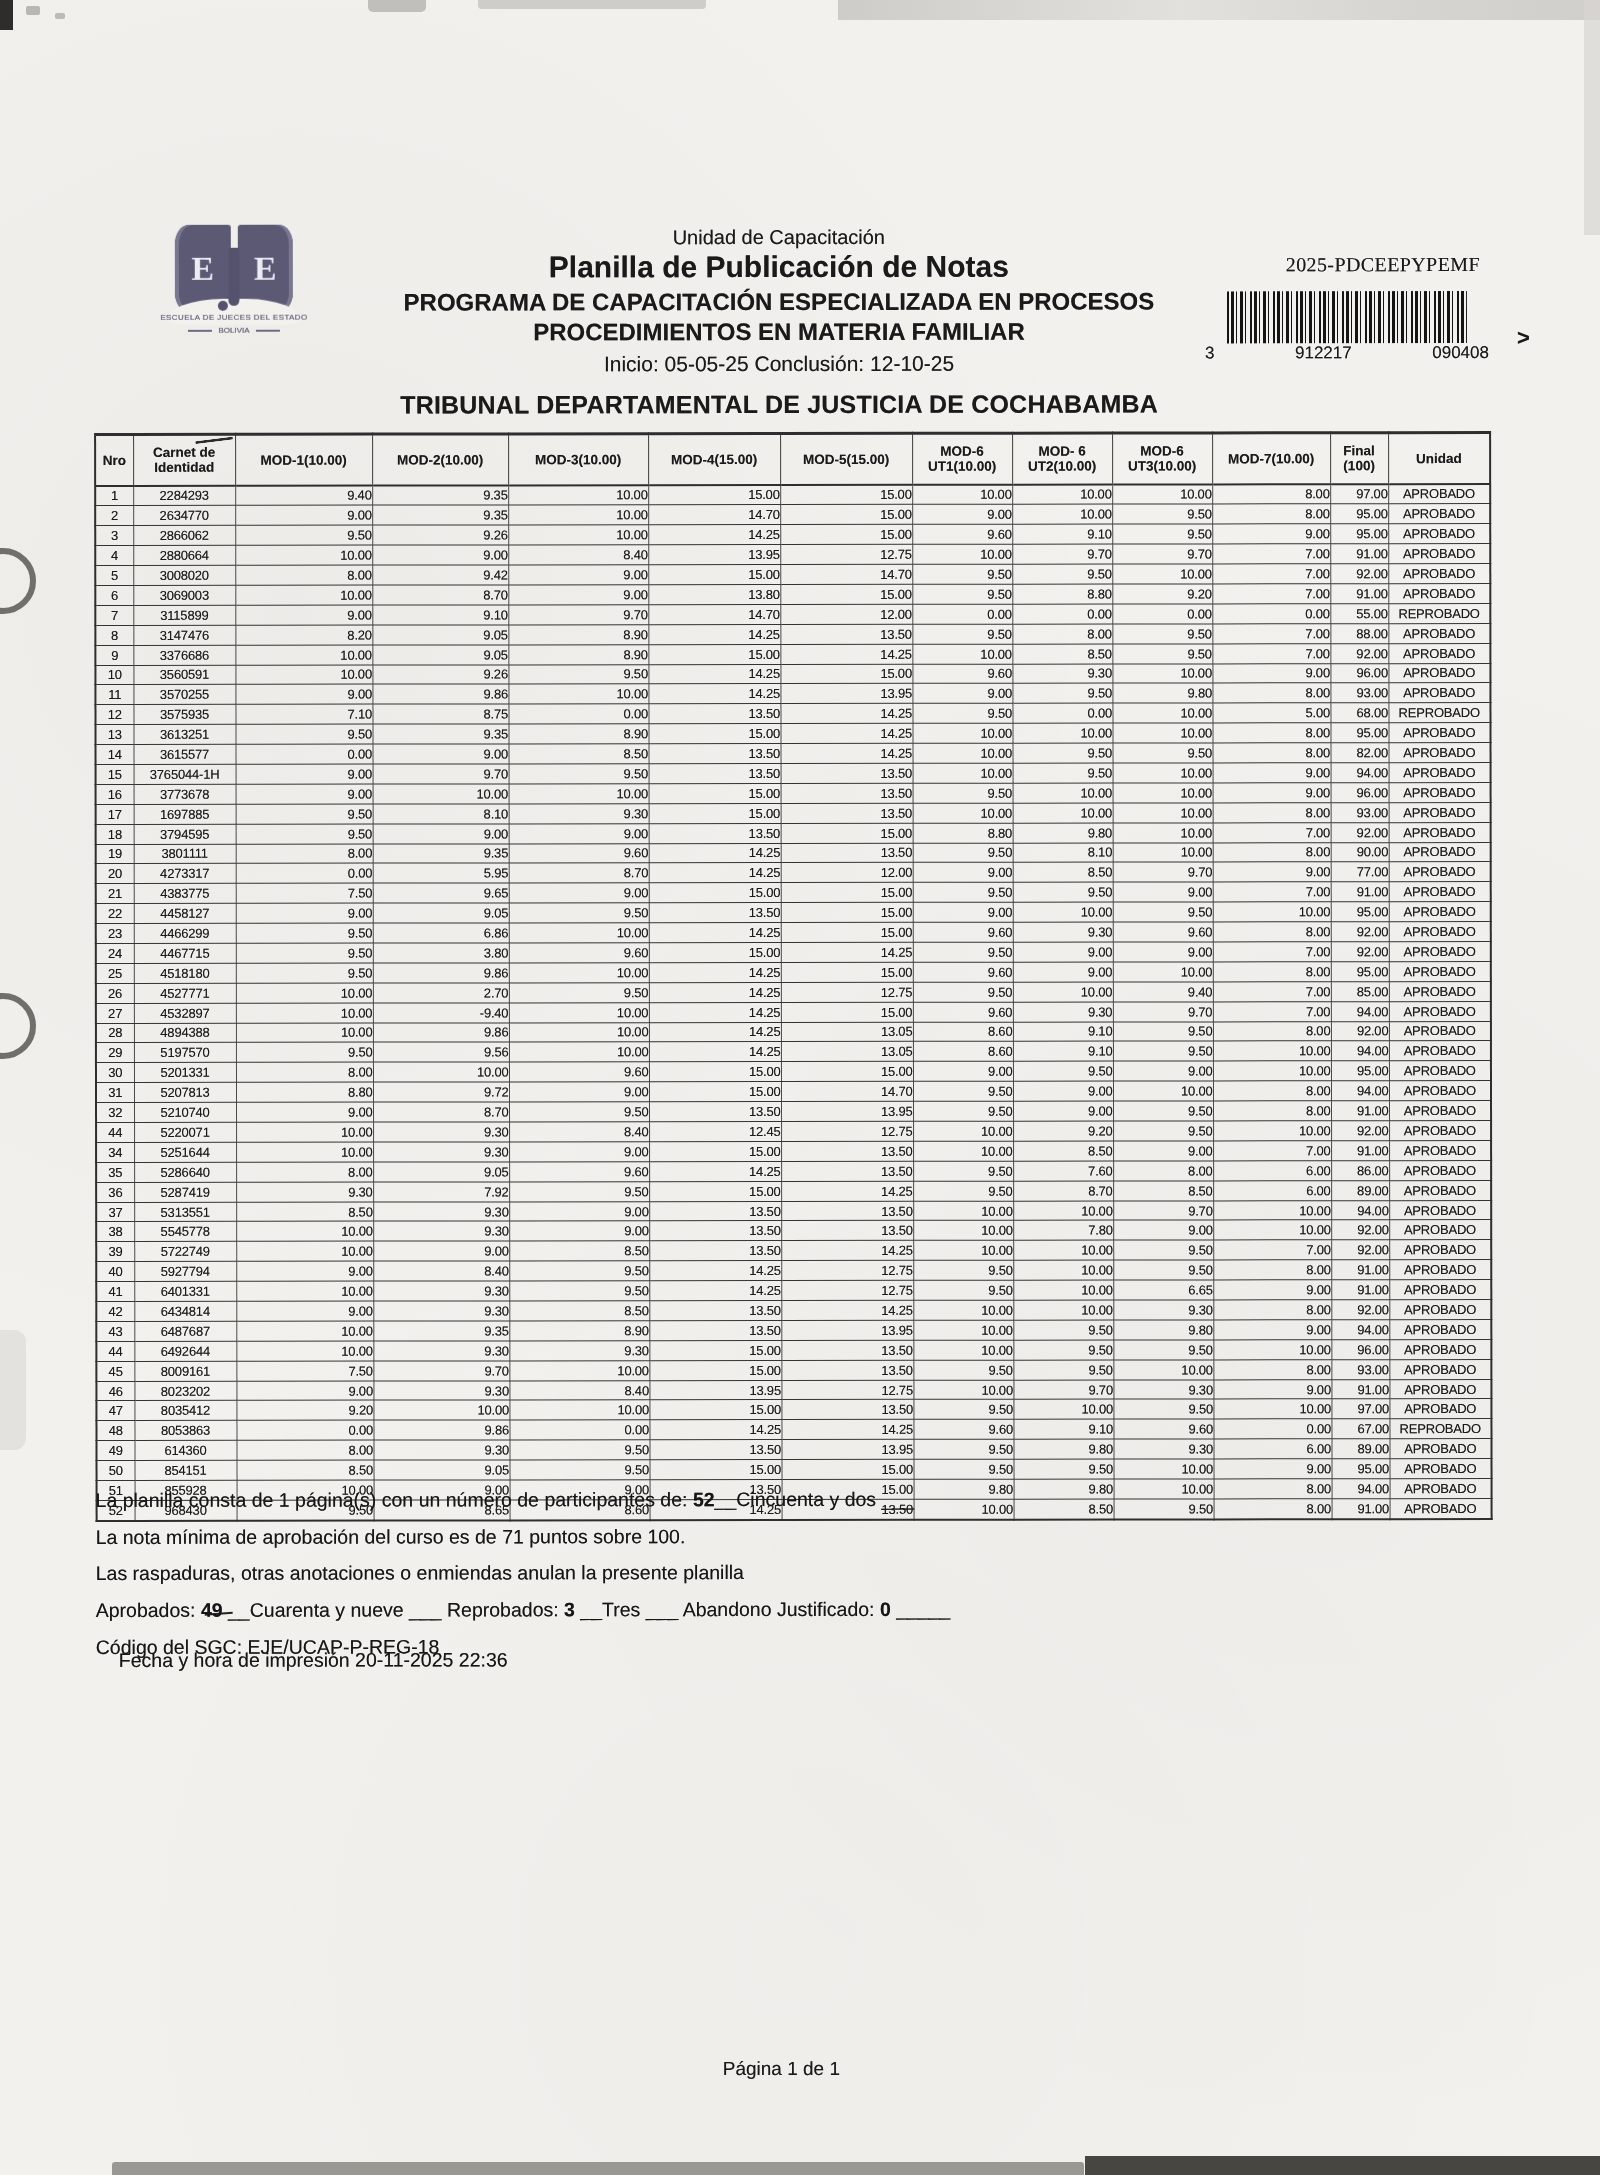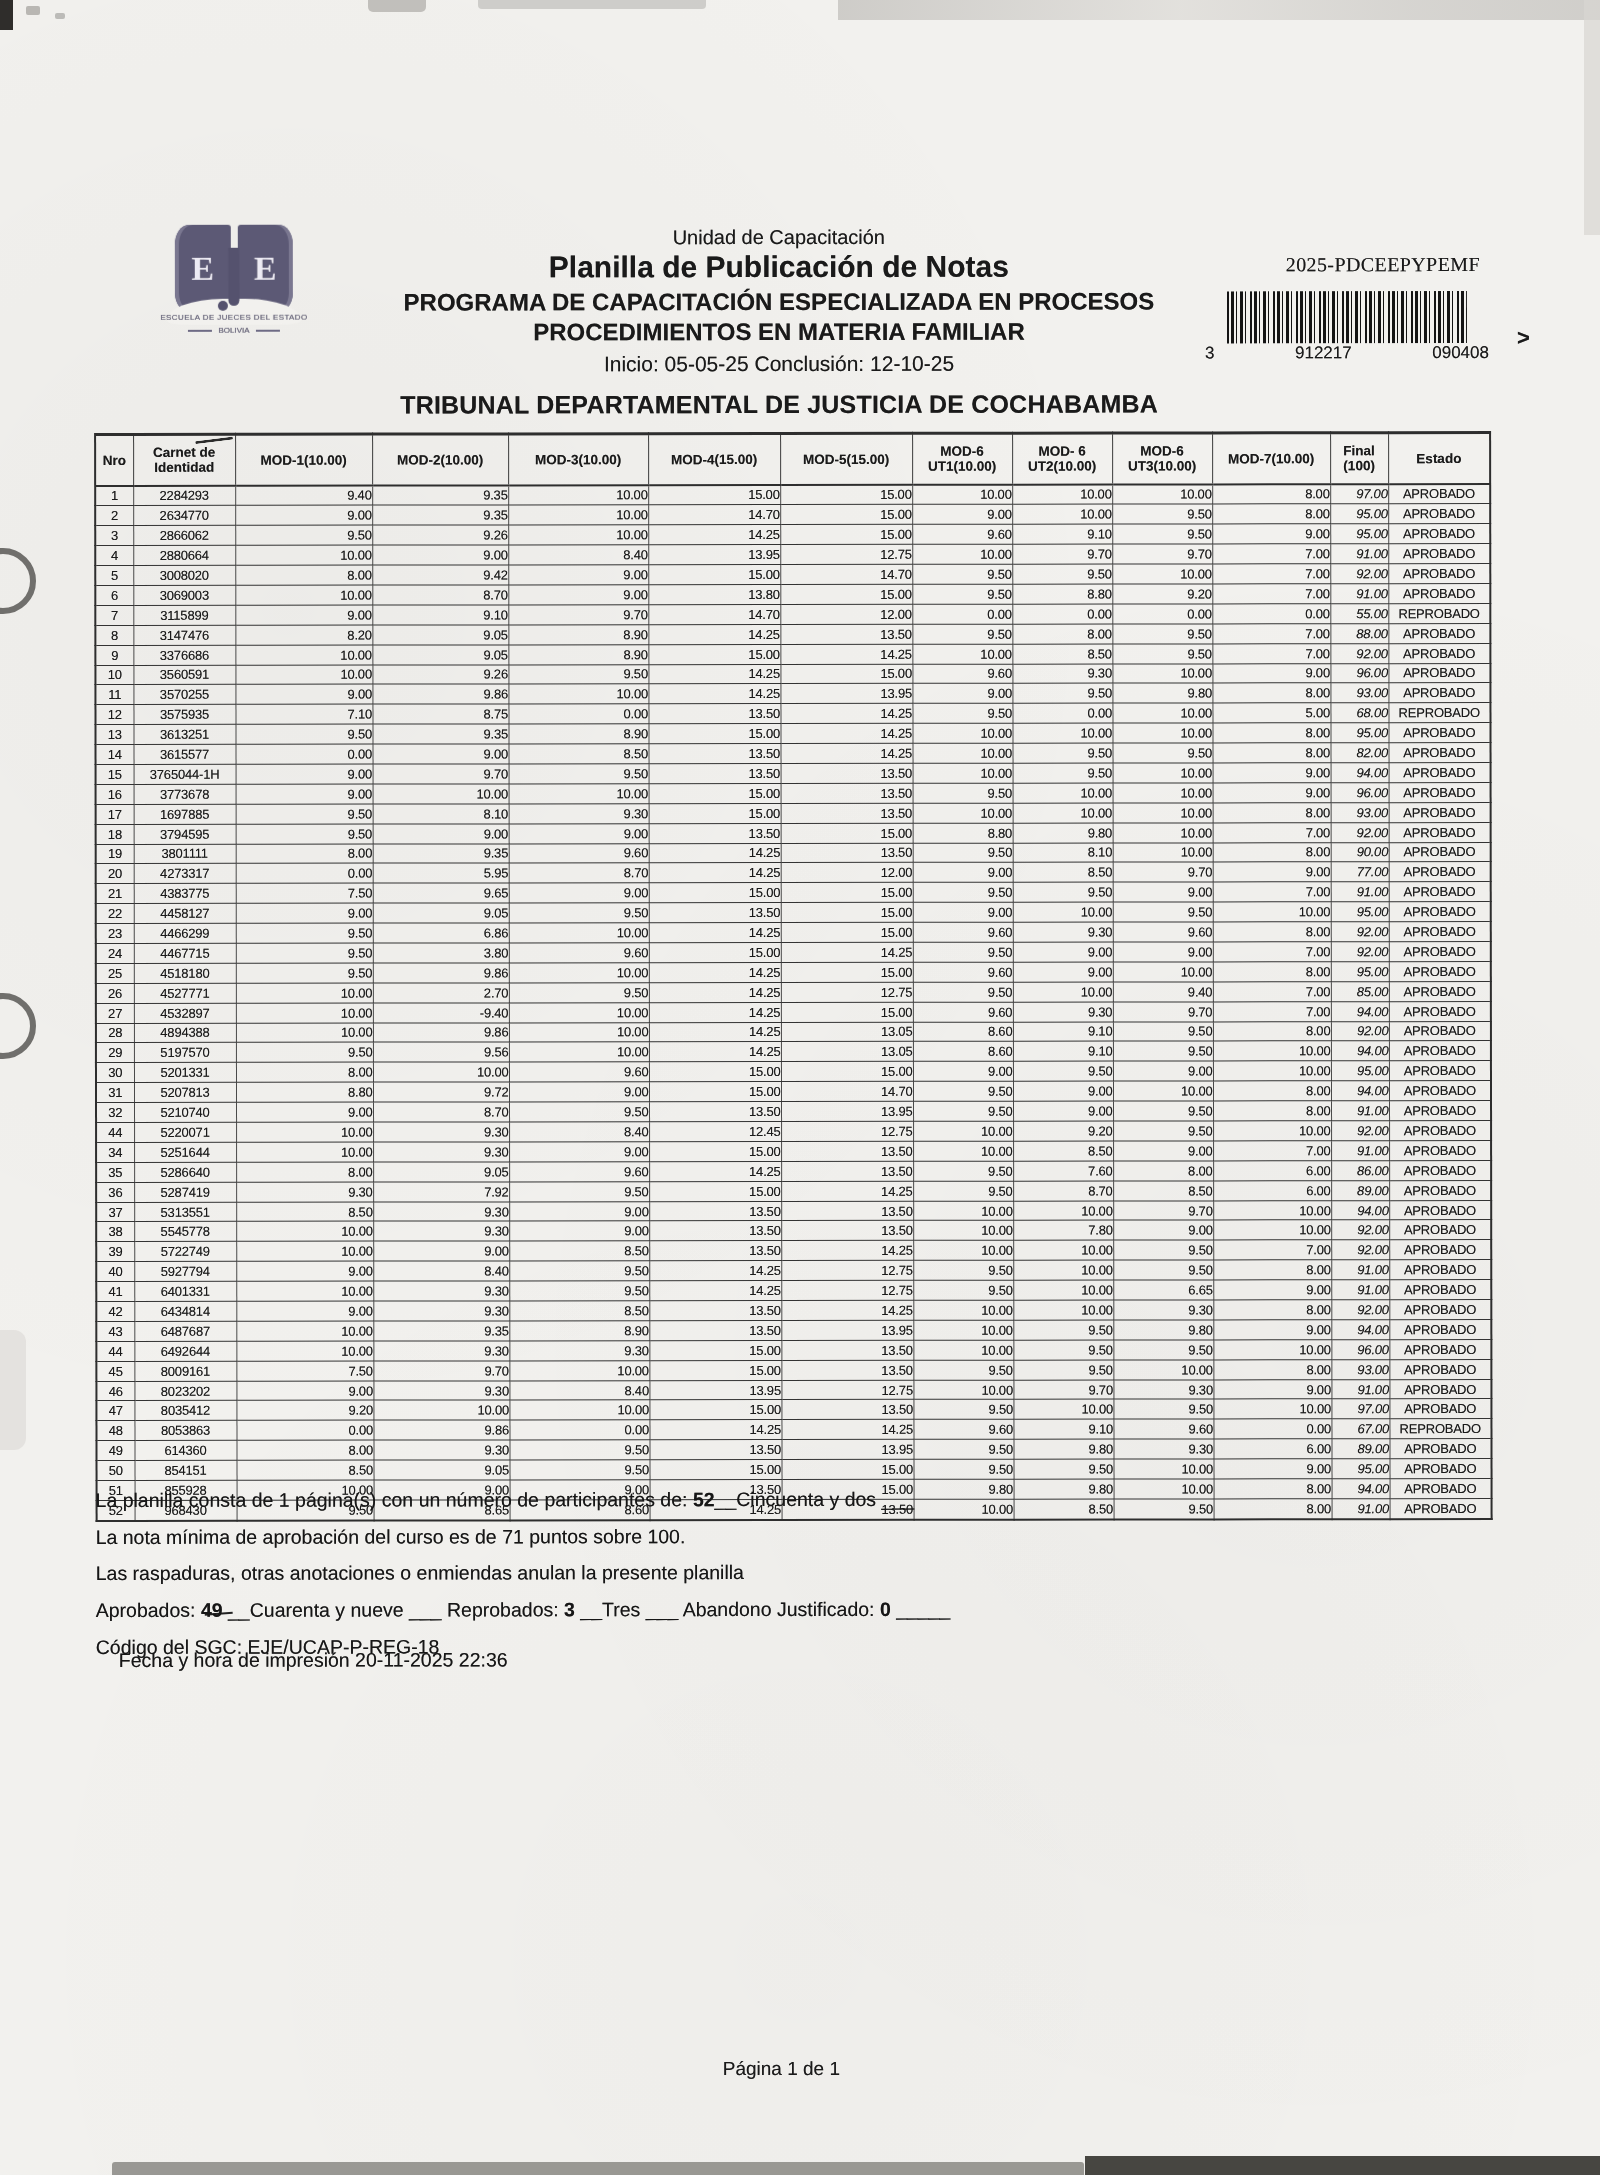--- a/index.html
+++ b/index.html
@@ -55,21 +55,21 @@
   table.grid th{border:1.4px solid #3c3c3c;border-bottom:2.5px solid #2e2e2e;font-size:13.5px;line-height:1.12;
                 padding:0;vertical-align:middle;}
   table.grid thead tr{height:51px;}
   table.grid td{border-right:1.4px solid #4a4a4a;border-bottom:1.8px solid #333;padding:0;vertical-align:middle;
                 font-size:13px;line-height:1;height:18.9px;letter-spacing:-.2px;white-space:nowrap;}
   td.c0{text-align:center;}
   td.c1{text-align:center;}
   td.c2,td.c3,td.c4,td.c5,td.c6{text-align:right;padding-right:30px;}
   td.c7,td.c8,td.c9{text-align:right;padding-right:16px;}
   td.c10{text-align:right;padding-right:38px;}
-  td.c11{text-align:right;padding-right:7px;font-style:italic;}
+  td.c11{text-align:right;padding-right:7px;}
   td.c12{text-align:center;font-size:12.3px;letter-spacing:-.1px;}
 
   
   .ft{left:95px;width:1380px;font-size:19.5px;color:#161616;}
   .ft .b{font-weight:bold;}
   .ft1{top:1488px;} .ft2{top:1525px;} .ft3{top:1561px;} .ft4{top:1598px;} .ft5{top:1635px;}
   .print-info{top:1648px;left:auto;right:102px;font-size:19.5px;}
   .page-num{left:95px;width:1370px;top:2058px;text-align:center;font-size:19px;}
 
   
@@ -199,21 +199,21 @@
                 <div>UT3(10.00)</div>
               </th>
               <th>
                 <div>MOD-7(10.00)</div>
               </th>
               <th>
                 <div>Final</div>
                 <div>(100)</div>
               </th>
               <th>
-                <div>Estado</div>
+                <div>Unidad</div>
               </th>
             </tr>
         </thead>
         <tbody id="grid-body">
             <tr>
               <td class="c0">1</td>
               <td class="c1">2284293</td>
               <td class="c2">9.40</td>
               <td class="c3">9.35</td>
               <td class="c4">10.00</td>

